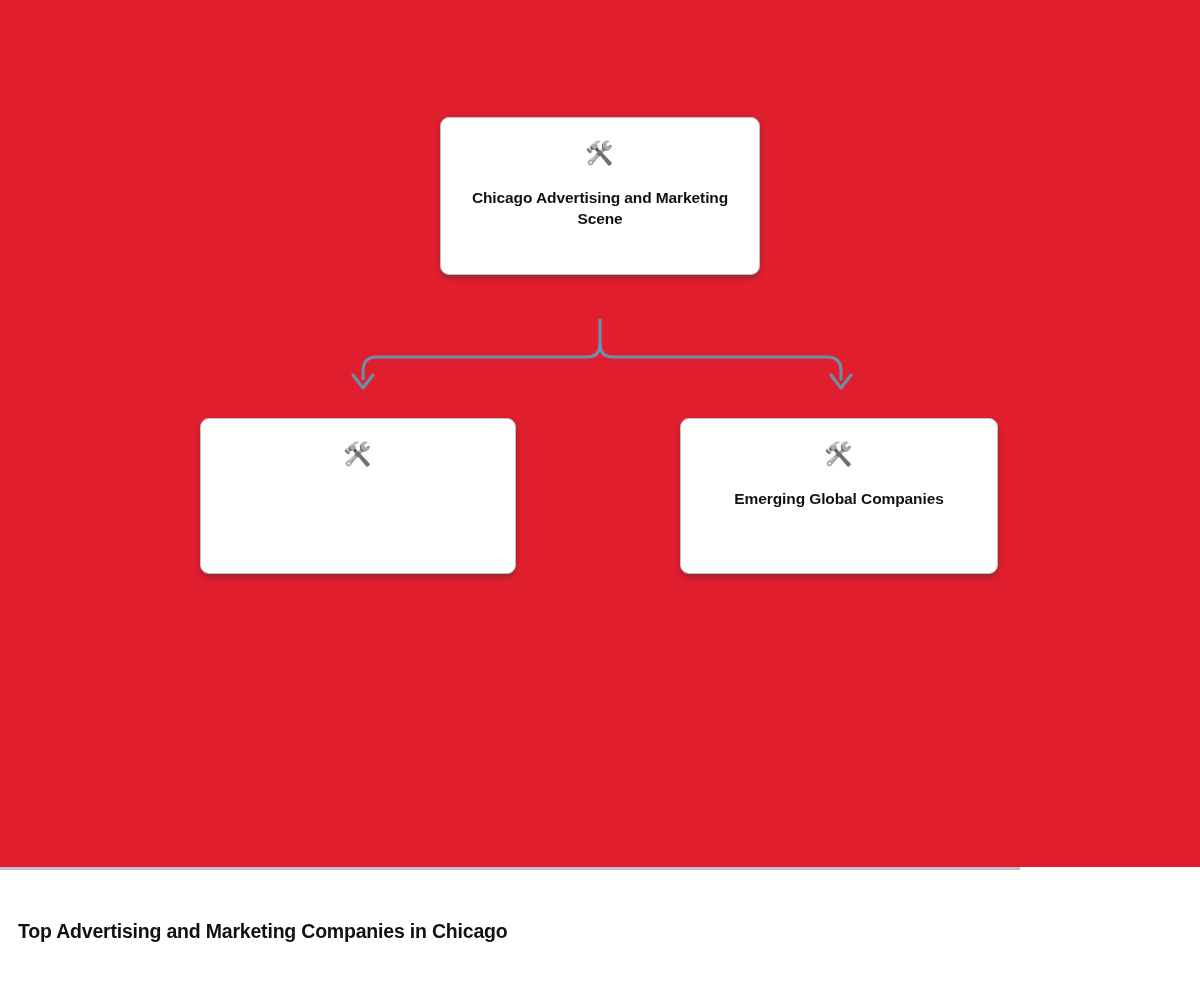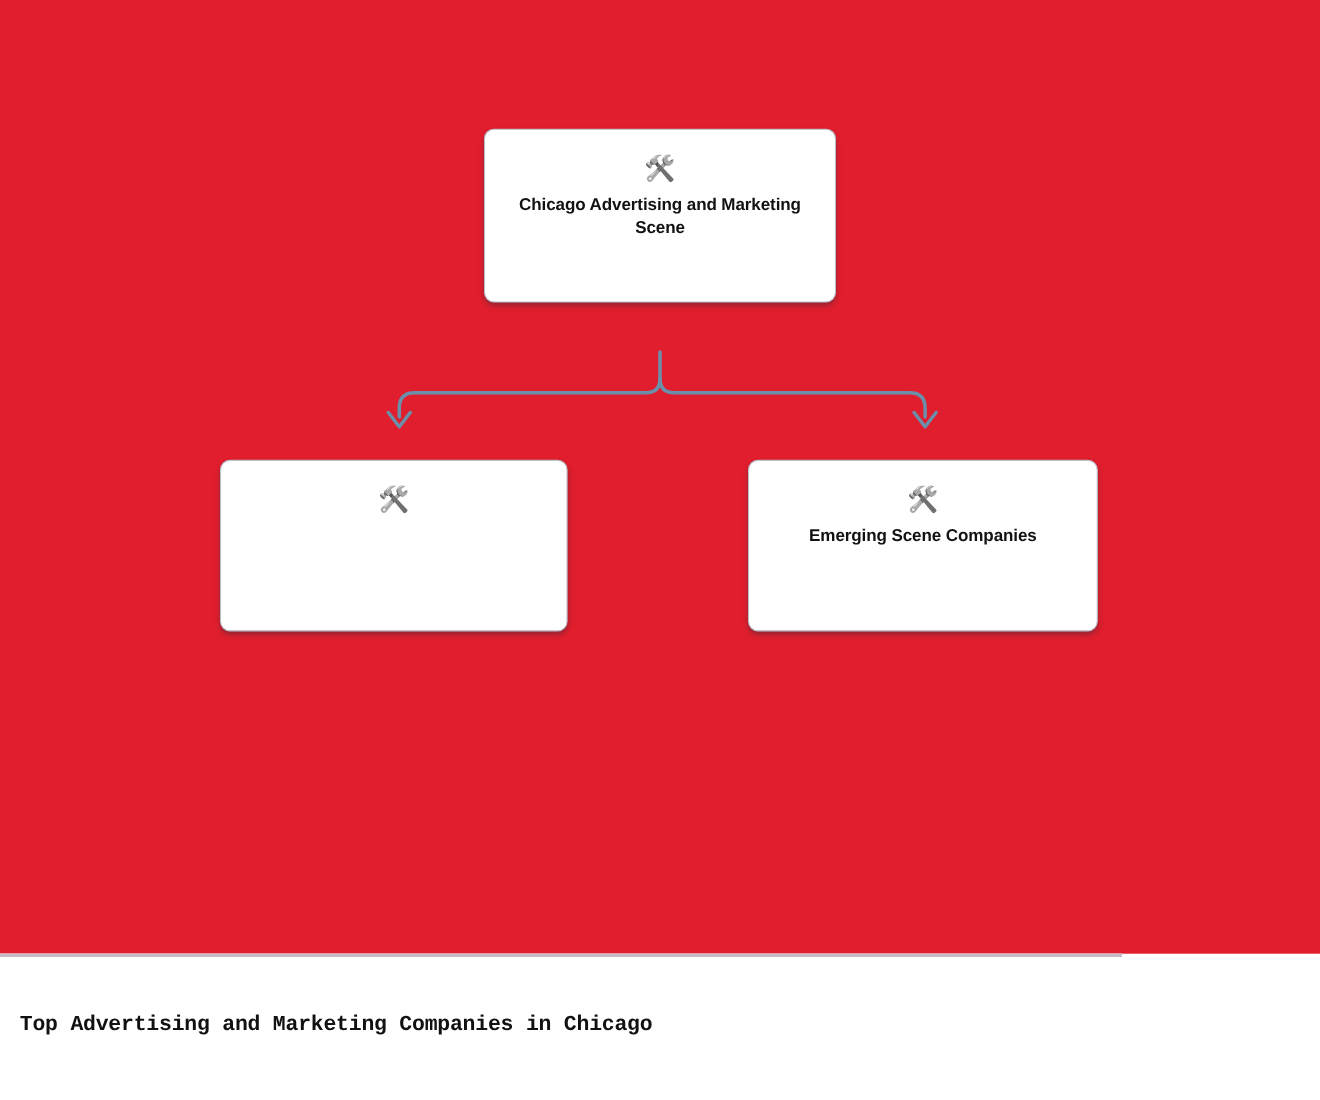--- a/index.html
+++ b/index.html
@@ -54,21 +54,21 @@
 
   .node-icon {
     font-size:23px;
     line-height:1;
     height:26px;
     display:block;
     filter:grayscale(100%) contrast(108%);
   }
 
   .node-label {
-    margin-top:9px;
+    margin-top:20px;
     padding:0 14px;
     font-size:15.5px;
     font-weight:bold;
     color:#121212;
     text-align:center;
     line-height:1.33;
     letter-spacing:-0.1px;
   }
 
   #node-root      { left:440px; top:117px;  width:320px; height:158px; }
@@ -76,21 +76,20 @@
   #node-child-1   { left:680px; top:418px;  width:318px; height:156px; }
 
   
   #footer {
     position:absolute;
     left:0; top:867px;
     width:1020px;
     height:133px;
     background:#ffffff;
     border-top:3px solid #c4bcc8;
-    font-family:Liberation Mono, monospace;
   }
 
   #footer-title {
     position:absolute;
     left:18px;
     top:50px;
     font-size:19.5px;
     font-weight:bold;
     color:#111111;
     letter-spacing:-0.2px;
@@ -122,21 +121,21 @@
       <span class="node-icon">🛠️</span>
       <span class="node-label">Chicago Advertising and Marketing Scene</span>
     </div>
 
     <div class="node" id="node-child-0">
       <span class="node-icon">🛠️</span>
     </div>
 
     <div class="node" id="node-child-1">
       <span class="node-icon">🛠️</span>
-      <span class="node-label">Emerging Scene Companies</span>
+      <span class="node-label">Emerging Global Companies</span>
     </div>
 
   </div>
 
   <div id="footer">
     <div id="footer-title">Top Advertising and Marketing Companies in Chicago</div>
 
   </div>
 
 </div>

